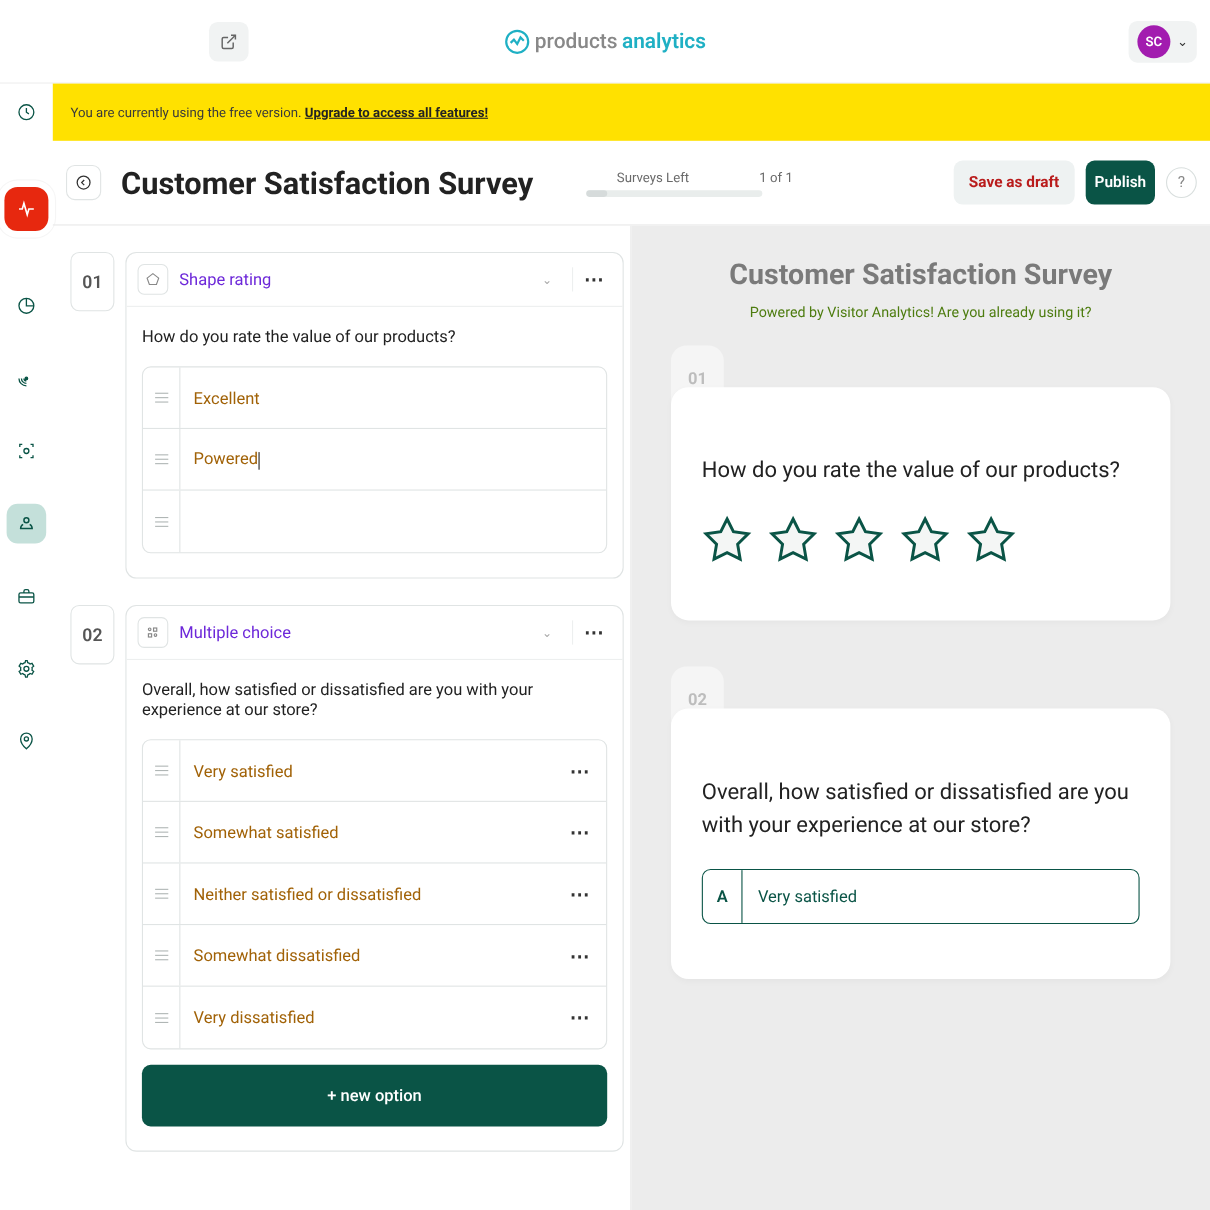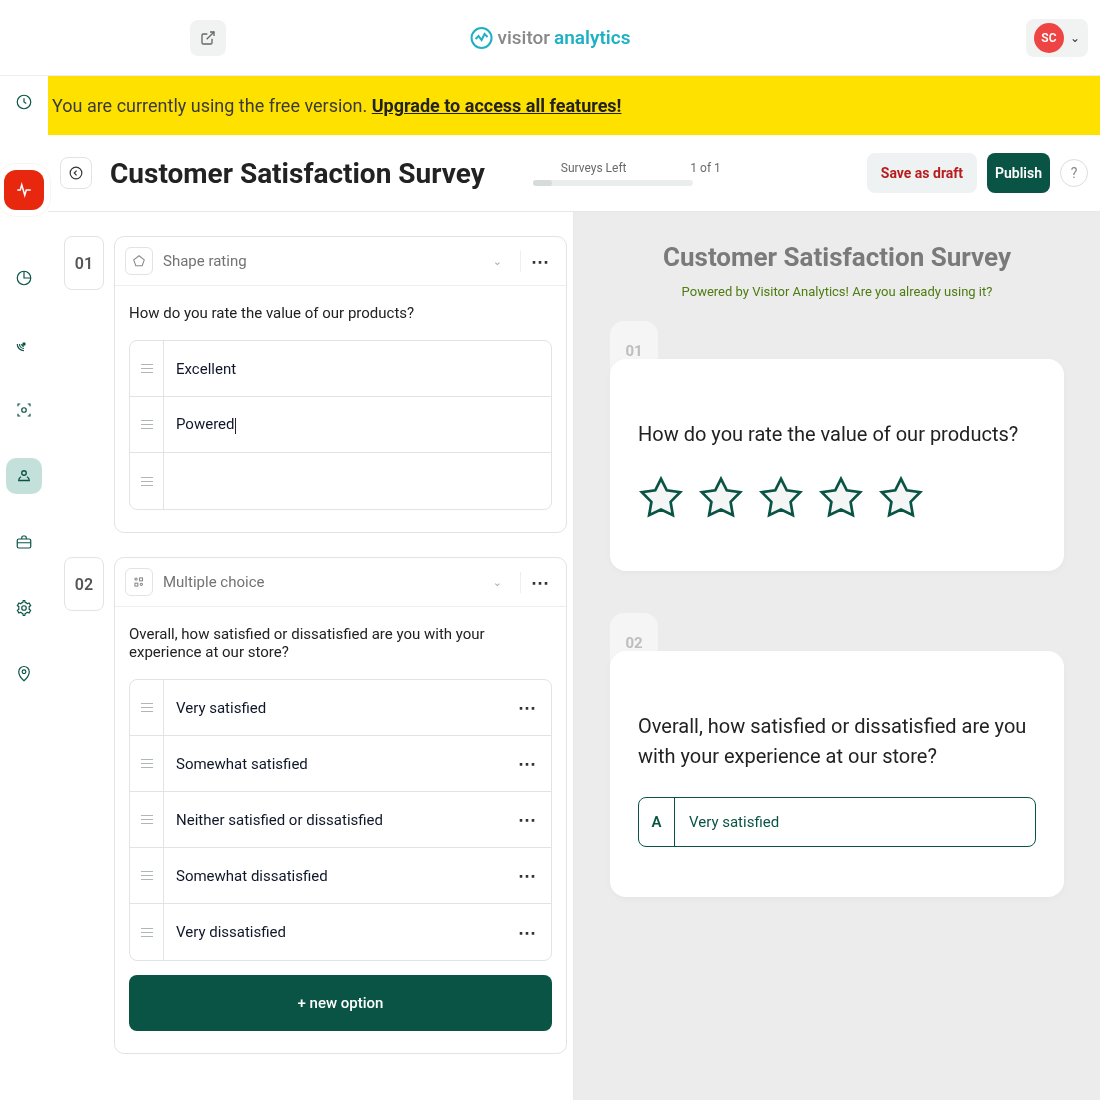--- a/index.html
+++ b/index.html
@@ -42,21 +42,21 @@
   .logo-analytics { color:#1fb0c4; font-weight: 600; }
   .avatar-wrap {
     margin-left:auto;
     background:#f1f3f3;
     border-radius:8px;
     padding:4px 8px;
     display:flex; align-items:center; gap:6px;
   }
   .avatar {
     width: 30px; height: 30px; border-radius: 50%;
-    background:#ef4444;
+    background:#a21caf;
     color:#fff; font-size:12px; font-weight:600;
     display:flex; align-items:center; justify-content:center;
   }
   .chev-down { font-size:12px; color:#333; }
 
   
   .leftrail {
     position: absolute;
     left: 0; top: 76px; bottom:0;
     width: 48px;
@@ -84,22 +84,22 @@
   
   .content {
     position:absolute;
     left: 48px; top: 76px; right:0; bottom:0;
     display:flex; flex-direction:column;
   }
 
   .banner {
     background:#ffe100;
     color:#3a3a3a;
-    font-size:18px;
-    padding: 19px 4px;
+    font-size:12px;
+    padding: 19px 16px;
   }
   .banner a { color:#222; font-weight:700; text-decoration:underline; }
 
   .titlebar {
     display:flex; align-items:center;
     padding: 18px 12px;
     border-bottom: 1px solid #e8e8e8;
     gap: 18px;
   }
   .back-btn {
@@ -164,37 +164,37 @@
   .qwrap { display:flex; gap:10px; margin-bottom: 24px; align-items:flex-start; }
   .qnum {
     width: 40px; height: 54px;
     border:1px solid #e0e4e4; border-radius:8px;
     display:flex;align-items:center;justify-content:center;
     font-size:16px; font-weight:600; color:#555;
   }
   .qcard { flex:1; border:1px solid #e0e4e4; border-radius:10px; }
   .qhead { display:flex; align-items:center; padding:10px 6px 10px 10px; border-bottom:1px solid #edefef; gap:10px; }
   .qtype-icon { width:28px; height:28px; border:1px solid #e0e4e4; border-radius:6px; display:flex;align-items:center;justify-content:center; color:#888; }
-  .qtype-label { font-size:15px; color:#737373; }
+  .qtype-label { font-size:15px; color:#6d28d9; }
   .qhead-spacer { flex:1; }
   .qhead-caret { color:#aaa; font-size:11px; padding:0 8px; }
   .qmore-wrap { border-left:1px solid #edefef; padding:0 10px; }
   .qmore { font-size:18px; font-weight:700; color:#333; letter-spacing:1px; }
   .qbody { padding:18px 14px 22px; }
   .qtext { font-size:15px; color:#222; margin-bottom:18px; }
   .optlist { border:1px solid #e0e4e4; border-radius:8px; }
   .optrow { display:flex; align-items:center; height:56px; border-bottom:1px solid #e0e4e4; }
   .optrow:last-child { border-bottom:none; }
   .drag-handle {
     width: 34px; display:flex; flex-direction:column; gap:3px; align-items:center; justify-content:center;
     border-right:1px solid #e0e4e4; height:100%;
     color:#b0b6b5; cursor:grab;
   }
   .drag-handle span { width:12px; height:1px; background:#b0b6b5; }
-  .optval { flex:1; padding:0 12px; font-size:15px; color:#0f172a; }
+  .optval { flex:1; padding:0 12px; font-size:15px; color:#a16207; }
   .opt-more { padding:0 14px; }
   .caret-ins { display:inline-block; width:1px; height:16px; background:#222; vertical-align:middle; }
 
   .new-option-btn {
     margin-top:14px;
     background:#0a5446;
     color:#fff;
     font-size:15px;
     font-weight:500;
     border-radius:8px;
@@ -251,21 +251,21 @@
         <path d="M18 13v6a2 2 0 0 1-2 2H5a2 2 0 0 1-2-2V8a2 2 0 0 1 2-2h6"></path>
         <polyline points="15 3 21 3 21 9"></polyline>
         <line x1="10" y1="14" x2="21" y2="3"></line>
       </svg>
   </div>
   <div class="logo">
     <svg viewBox="0 0 24 24" fill="none" stroke="#1fb0c4" stroke-width="2">
         <circle cx="12" cy="12" r="10"></circle>
         <path d="M6 13 l3 -3 l3 4 l3 -6 l3 3"></path>
       </svg>
-    <span class="logo-visitor">visitor</span>
+    <span class="logo-visitor">products</span>
       <span class="logo-analytics">analytics</span>
   </div>
   <div class="avatar-wrap">
     <div class="avatar">SC</div>
     <span class="chev-down">⌄</span>
   </div>
 </div>
 
 <div class="leftrail">
   <div class="rail-item">

